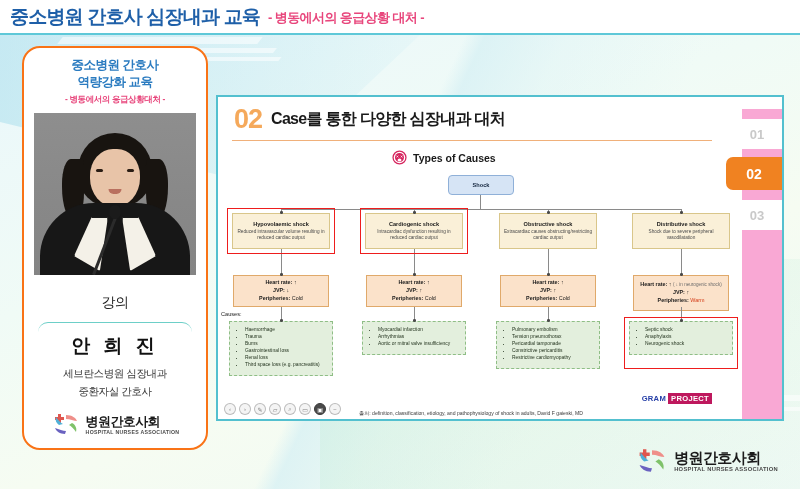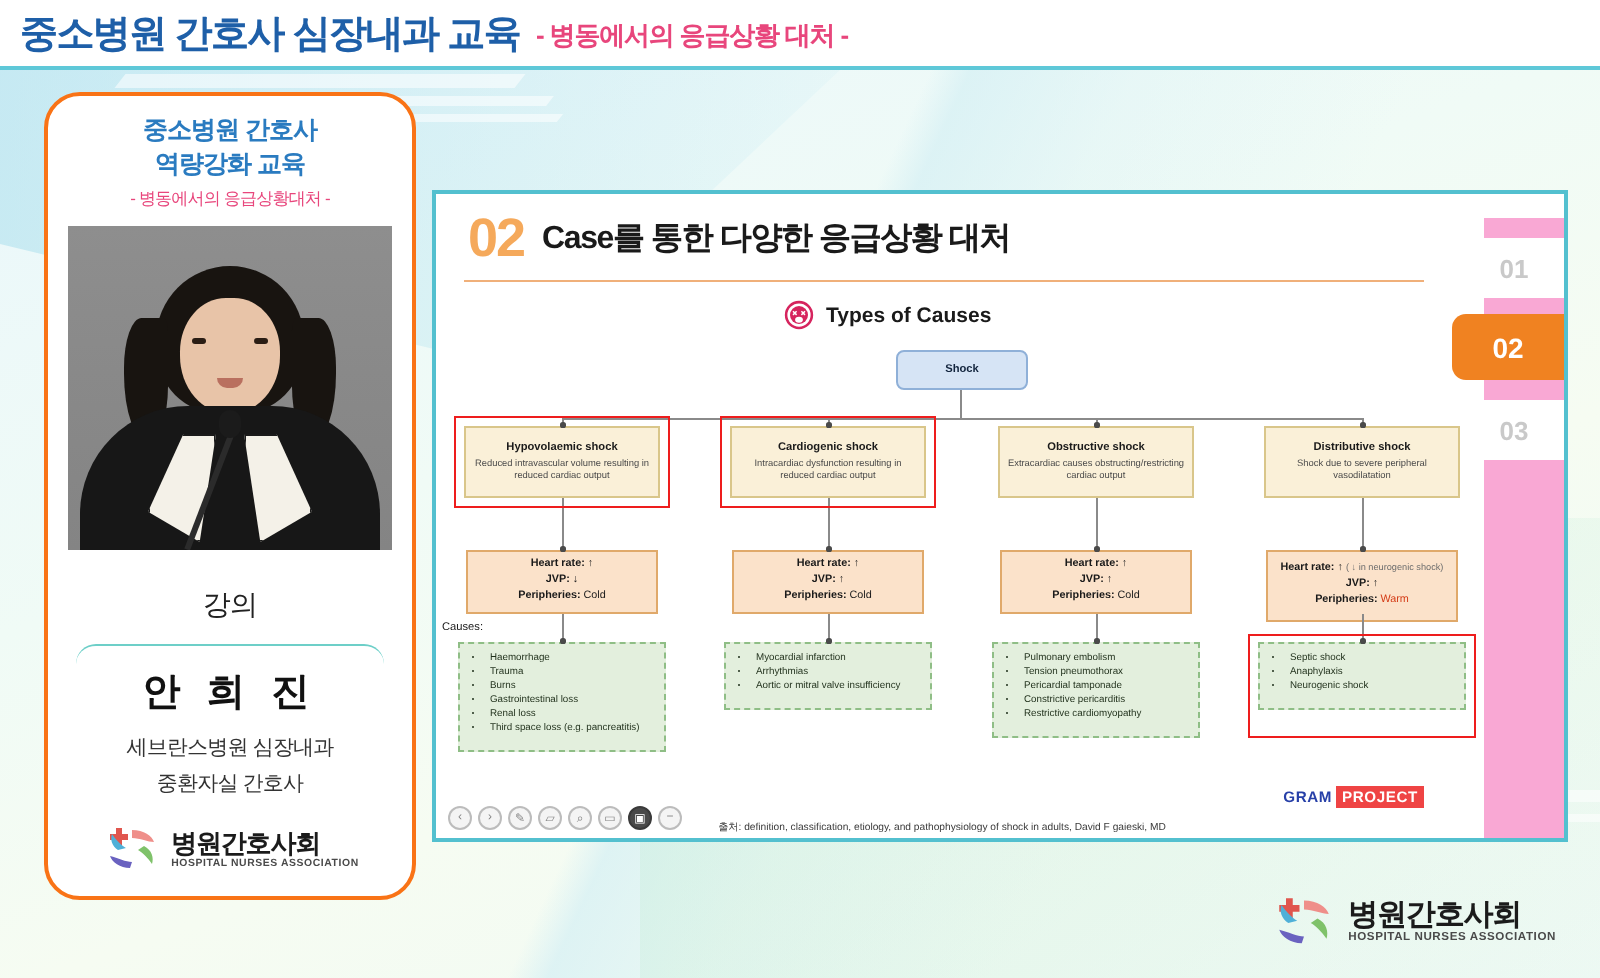--- a/index.html
+++ b/index.html
@@ -57,21 +57,21 @@
     background:#ffffff; border:2px solid #f97316; border-radius:18px;
     z-index:10; overflow:hidden;
     display:flex; flex-direction:column; align-items:center;
     padding-top:9px;
   }
   .lc-title{
     font-size:12.5px; font-weight:bold; color:#2a7bc0; line-height:1.32;
     text-align:center; letter-spacing:-0.5px;
   }
   .lc-sub{
-    margin-top:4px; font-size:8.5px; font-weight:normal; color:#e8467c;
+    margin-top:4px; font-size:8.5px; font-weight:bold; color:#e8467c;
     letter-spacing:-0.4px; text-align:center;
   }
   .lc-video{
     margin-top:7px; width:162px; height:162px;
     background:linear-gradient(180deg,#8e8e8e 0%, #898989 45%, #848484 100%);
     position:relative; overflow:hidden;
   }
   
   .pv-hair{
     position:absolute; left:50%; top:20px; transform:translateX(-50%);
@@ -210,21 +210,21 @@
   
   .ln{ position:absolute; background:#8a8a8a; z-index:1; }
   .dot{ position:absolute; width:2.6px; height:2.6px; background:#4a4a4a; border-radius:50%; z-index:2;}
 
   .gram{
     position:absolute; right:12px; bottom:19px;
     display:flex; align-items:center; font-size:7.6px; font-weight:bold;
     letter-spacing:.3px;
   }
   .gram .g1{ color:#2740a8; }
-  .gram .g2{ background:#ef4444; color:#fff; padding:1px 3px; margin-left:2px; }
+  .gram .g2{ background:#be185d; color:#fff; padding:1px 3px; margin-left:2px; }
   .cite{
     position:absolute; left:0; right:0; bottom:6px; text-align:center;
     font-size:5.1px; color:#3a3a3a;
   }
 
   
   .tools{
     position:absolute; left:6px; bottom:4px; display:flex; gap:3px; z-index:12;
   }
   .tool{
@@ -307,21 +307,21 @@
 <div class="slide">
 
   <div class="nav-rail">
     <div class="nav-chip inactive" style="top:10px;">01</div>
     <div class="nav-chip active" style="top:48px;">02</div>
     <div class="nav-chip inactive" style="top:91px;">03</div>
   </div>
 
   <div class="slide-head">
     <span class="sh-num">02</span>
-    <span class="sh-title">Case를 통한 다양한 응급상황 대처</span>
+    <span class="sh-title">Case를 통한 다양한 심장내과 대처</span>
     <span class="sh-rule"></span>
   </div>
 
   <div class="slide-body">
 
     <div class="tos-head">
       <svg width="15" height="15" viewBox="0 0 20 20">
         <circle cx="10" cy="10" r="8.6" fill="#fff" stroke="#d6245e" stroke-width="1.7"></circle>
         <circle cx="10" cy="10" r="6" fill="#d6245e"></circle>
         <path d="M6 7.5 l2.4 2.4 M8.4 7.5 l-2.4 2.4" stroke="#fff" stroke-width="1"></path>

